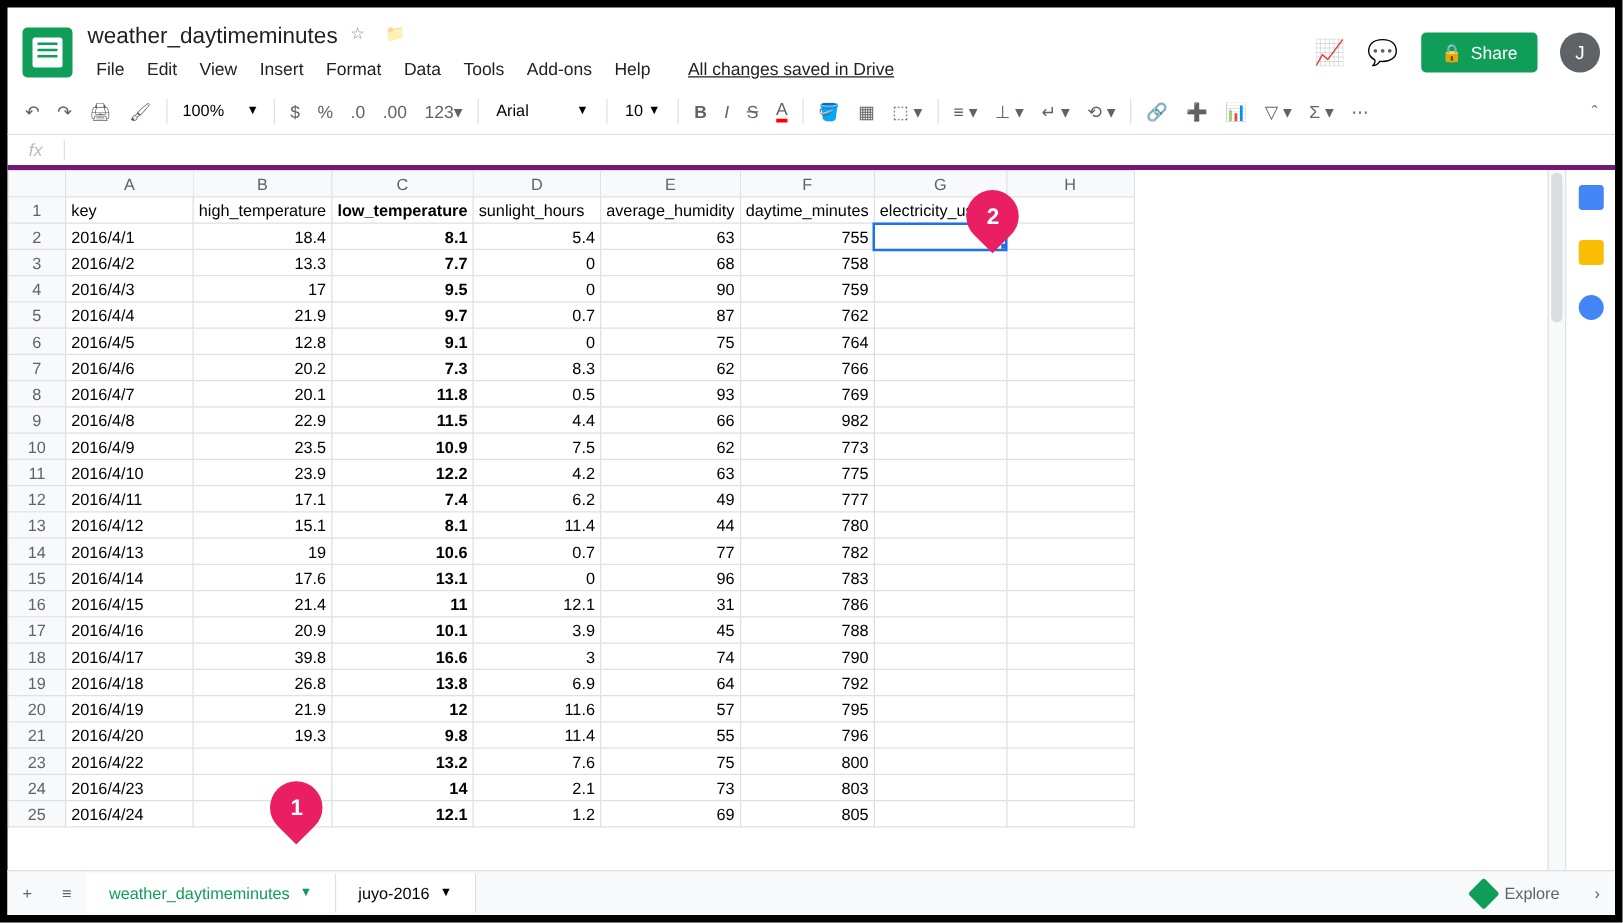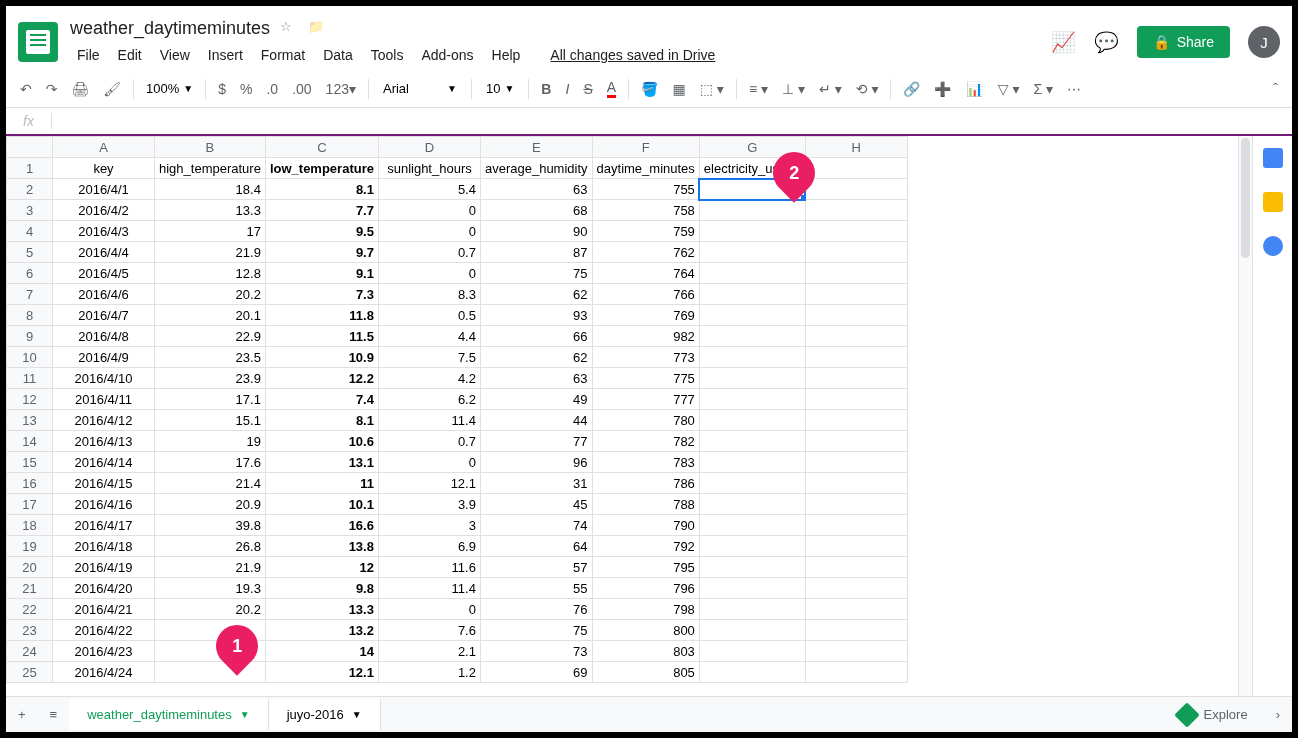--- a/index.html
+++ b/index.html
@@ -17,39 +17,39 @@
 .menubar { display: flex; gap: 4px; margin-top: 4px; }
 .menubar span { padding: 4px 7px; color: #202124; cursor: pointer; font-size: 14px; }
 .save-status { text-decoration: underline; color: #5f6368; font-size: 14px; margin-left: 12px; padding: 4px 0; }
 .header-right { display: flex; align-items: center; gap: 18px; margin-left: auto; }
 .share-btn { background: #0f9d58; color: #fff; border: none; border-radius: 4px; padding: 8px 16px; font-size: 14px; font-weight: 500; display: flex; align-items: center; gap: 6px; cursor: pointer; }
 .avatar { width: 32px; height: 32px; border-radius: 50%; background: #5f6368; color: #fff; display: flex; align-items: center; justify-content: center; font-size: 15px; }
 
 .toolbar { display: flex; align-items: center; padding: 4px 8px; border-bottom: 1px solid #e0e0e0; height: 38px; gap: 2px; }
 .tb-btn { padding: 4px 6px; color: #5f6368; cursor: pointer; display: inline-flex; align-items: center; font-size: 14px; }
 .tb-sep { width: 1px; height: 20px; background: #e0e0e0; margin: 0 4px; }
-.tb-zoom { display: flex; align-items: center; gap: 4px; padding: 2px 6px; }
+.tb-zoom { display: flex; align-items: center; gap: 18px; padding: 2px 6px; }
 .tb-font { display: flex; align-items: center; gap: 4px; padding: 2px 8px; min-width: 90px; }
 .tb-size { display: flex; align-items: center; gap: 4px; padding: 2px 8px; min-width: 40px; }
 .collapse { margin-left: auto; }
 
-.fx-bar { display: flex; align-items: center; border-bottom: 2px solid #701a75; height: 28px; }
+.fx-bar { display: flex; align-items: center; border-bottom: 4px solid #701a75; height: 28px; }
 .fx-label { width: 46px; text-align: center; font-style: italic; color: #bbb; border-right: 1px solid #e0e0e0; font-size: 14px; }
 .fx-input { flex: 1; border: none; outline: none; padding: 0 8px; font-size: 13px; }
 
 .main-area { flex: 1; display: flex; overflow: hidden; position: relative; }
 .sheet-wrap { flex: 1; overflow: auto; position: relative; }
 table.sheet { border-collapse: collapse; table-layout: fixed; }
 table.sheet th, table.sheet td { border: 1px solid #e0e0e0; height: 21px; font-size: 13px; white-space: nowrap; overflow: hidden; }
 table.sheet th { background: #f8f9fa; color: #5f6368; font-weight: normal; text-align: center; position: sticky; }
 .corner { width: 46px; background: #f8f9fa; }
 .rowhdr { width: 46px; text-align: center; background: #f8f9fa; color: #5f6368; }
 .colA { width: 102px; } .colB { width: 102px; } .colC { width: 102px; font-weight: bold; } .colD { width: 102px; }
 .colE { width: 102px; } .colF { width: 102px; } .colG { width: 102px; } .colH { width: 102px; }
-td.text { text-align: center; padding: 0 4px; }
+td.text { text-align: left; padding: 0 4px; }
 td.num { text-align: right; padding: 0 4px; }
 td.selected { outline: 2px solid #1a73e8; outline-offset: -1px; position: relative; }
 td.selected::after { content: ""; position: absolute; right: -2px; bottom: -2px; width: 6px; height: 6px; background: #1a73e8; }
 
 .scroll-v { width: 14px; background: #f8f9fa; border-left: 1px solid #e0e0e0; position: relative; }
 .scroll-thumb-v { position: absolute; top: 2px; left: 2px; right: 2px; height: 120px; background: #dadce0; border-radius: 6px; }
 
 .sidepanel { width: 40px; border-left: 1px solid #e0e0e0; display: flex; flex-direction: column; align-items: center; padding-top: 12px; gap: 24px; background: #fff; }
 .sp-icon { width: 20px; height: 20px; border-radius: 3px; }
 
@@ -408,31 +408,20 @@
               <td class="text colA">2016/4/20</td>
               <td class="num colB">19.3</td>
               <td class="num colC">9.8</td>
               <td class="num colD">11.4</td>
               <td class="num colE">55</td>
               <td class="num colF">796</td>
               <td class="num colG"></td>
               <td class="num colH"></td>
             </tr>
             <tr>
-              <td class="rowhdr">22</td>
-              <td class="text colA">2016/4/21</td>
-              <td class="num colB">20.2</td>
-              <td class="num colC">13.3</td>
-              <td class="num colD">0</td>
-              <td class="num colE">76</td>
-              <td class="num colF">798</td>
-              <td class="num colG"></td>
-              <td class="num colH"></td>
-            </tr>
-            <tr>
               <td class="rowhdr">23</td>
               <td class="text colA">2016/4/22</td>
               <td class="num colB"></td>
               <td class="num colC">13.2</td>
               <td class="num colD">7.6</td>
               <td class="num colE">75</td>
               <td class="num colF">800</td>
               <td class="num colG"></td>
               <td class="num colH"></td>
             </tr>

